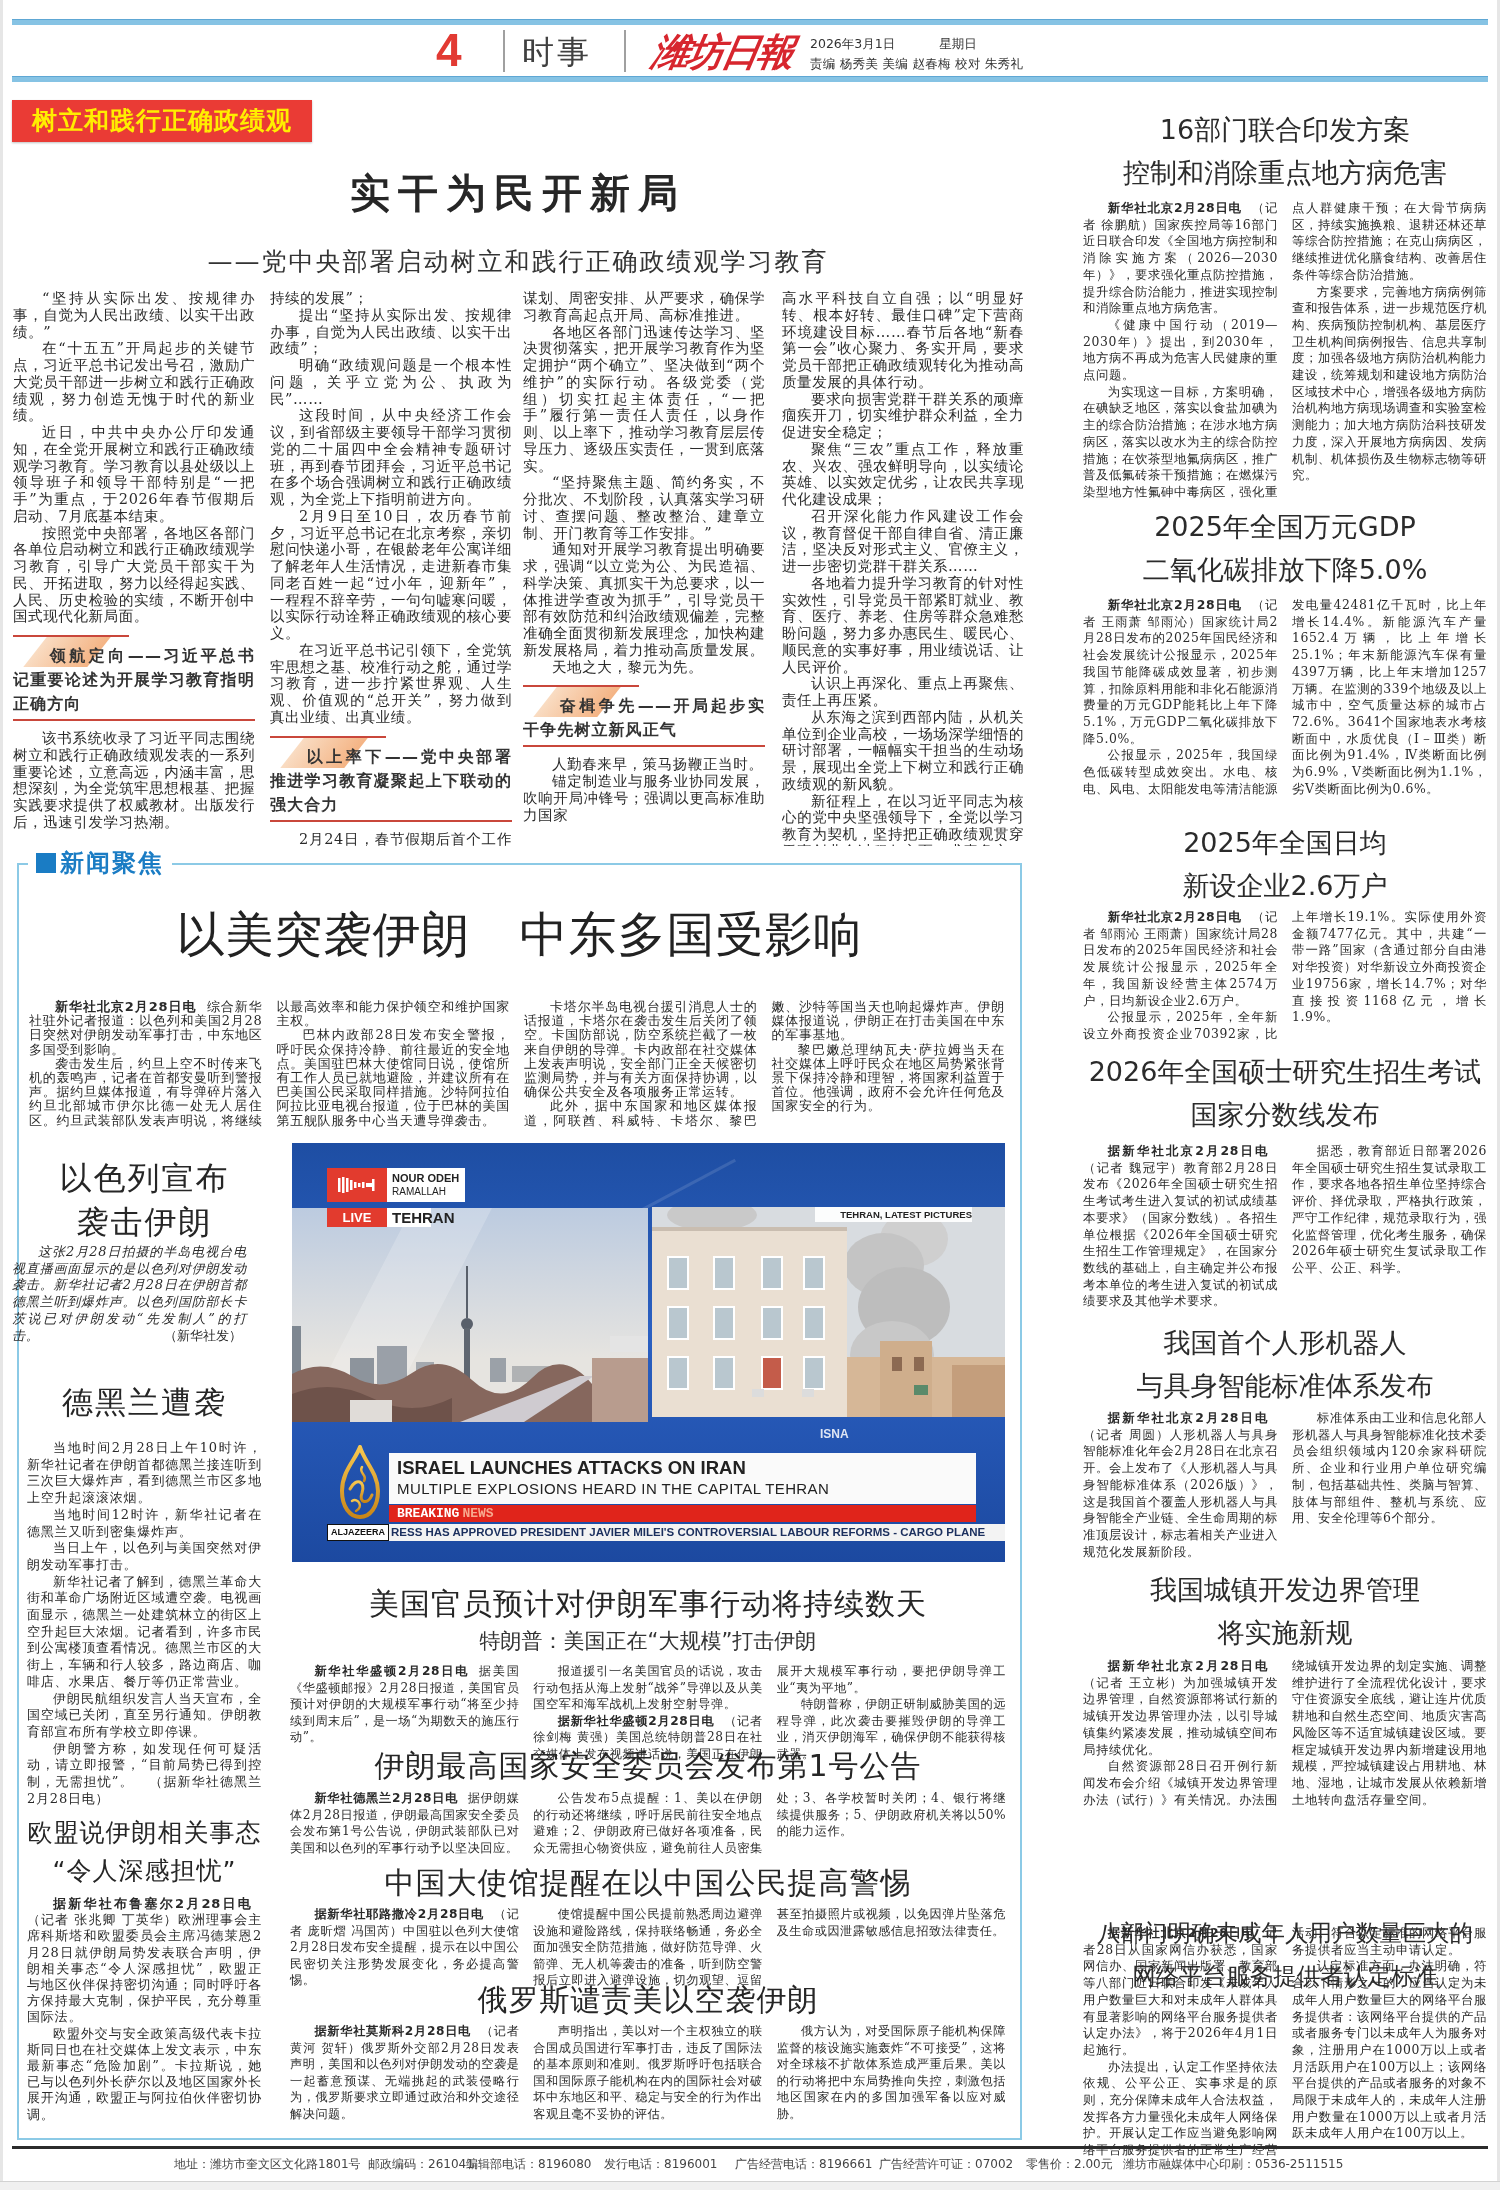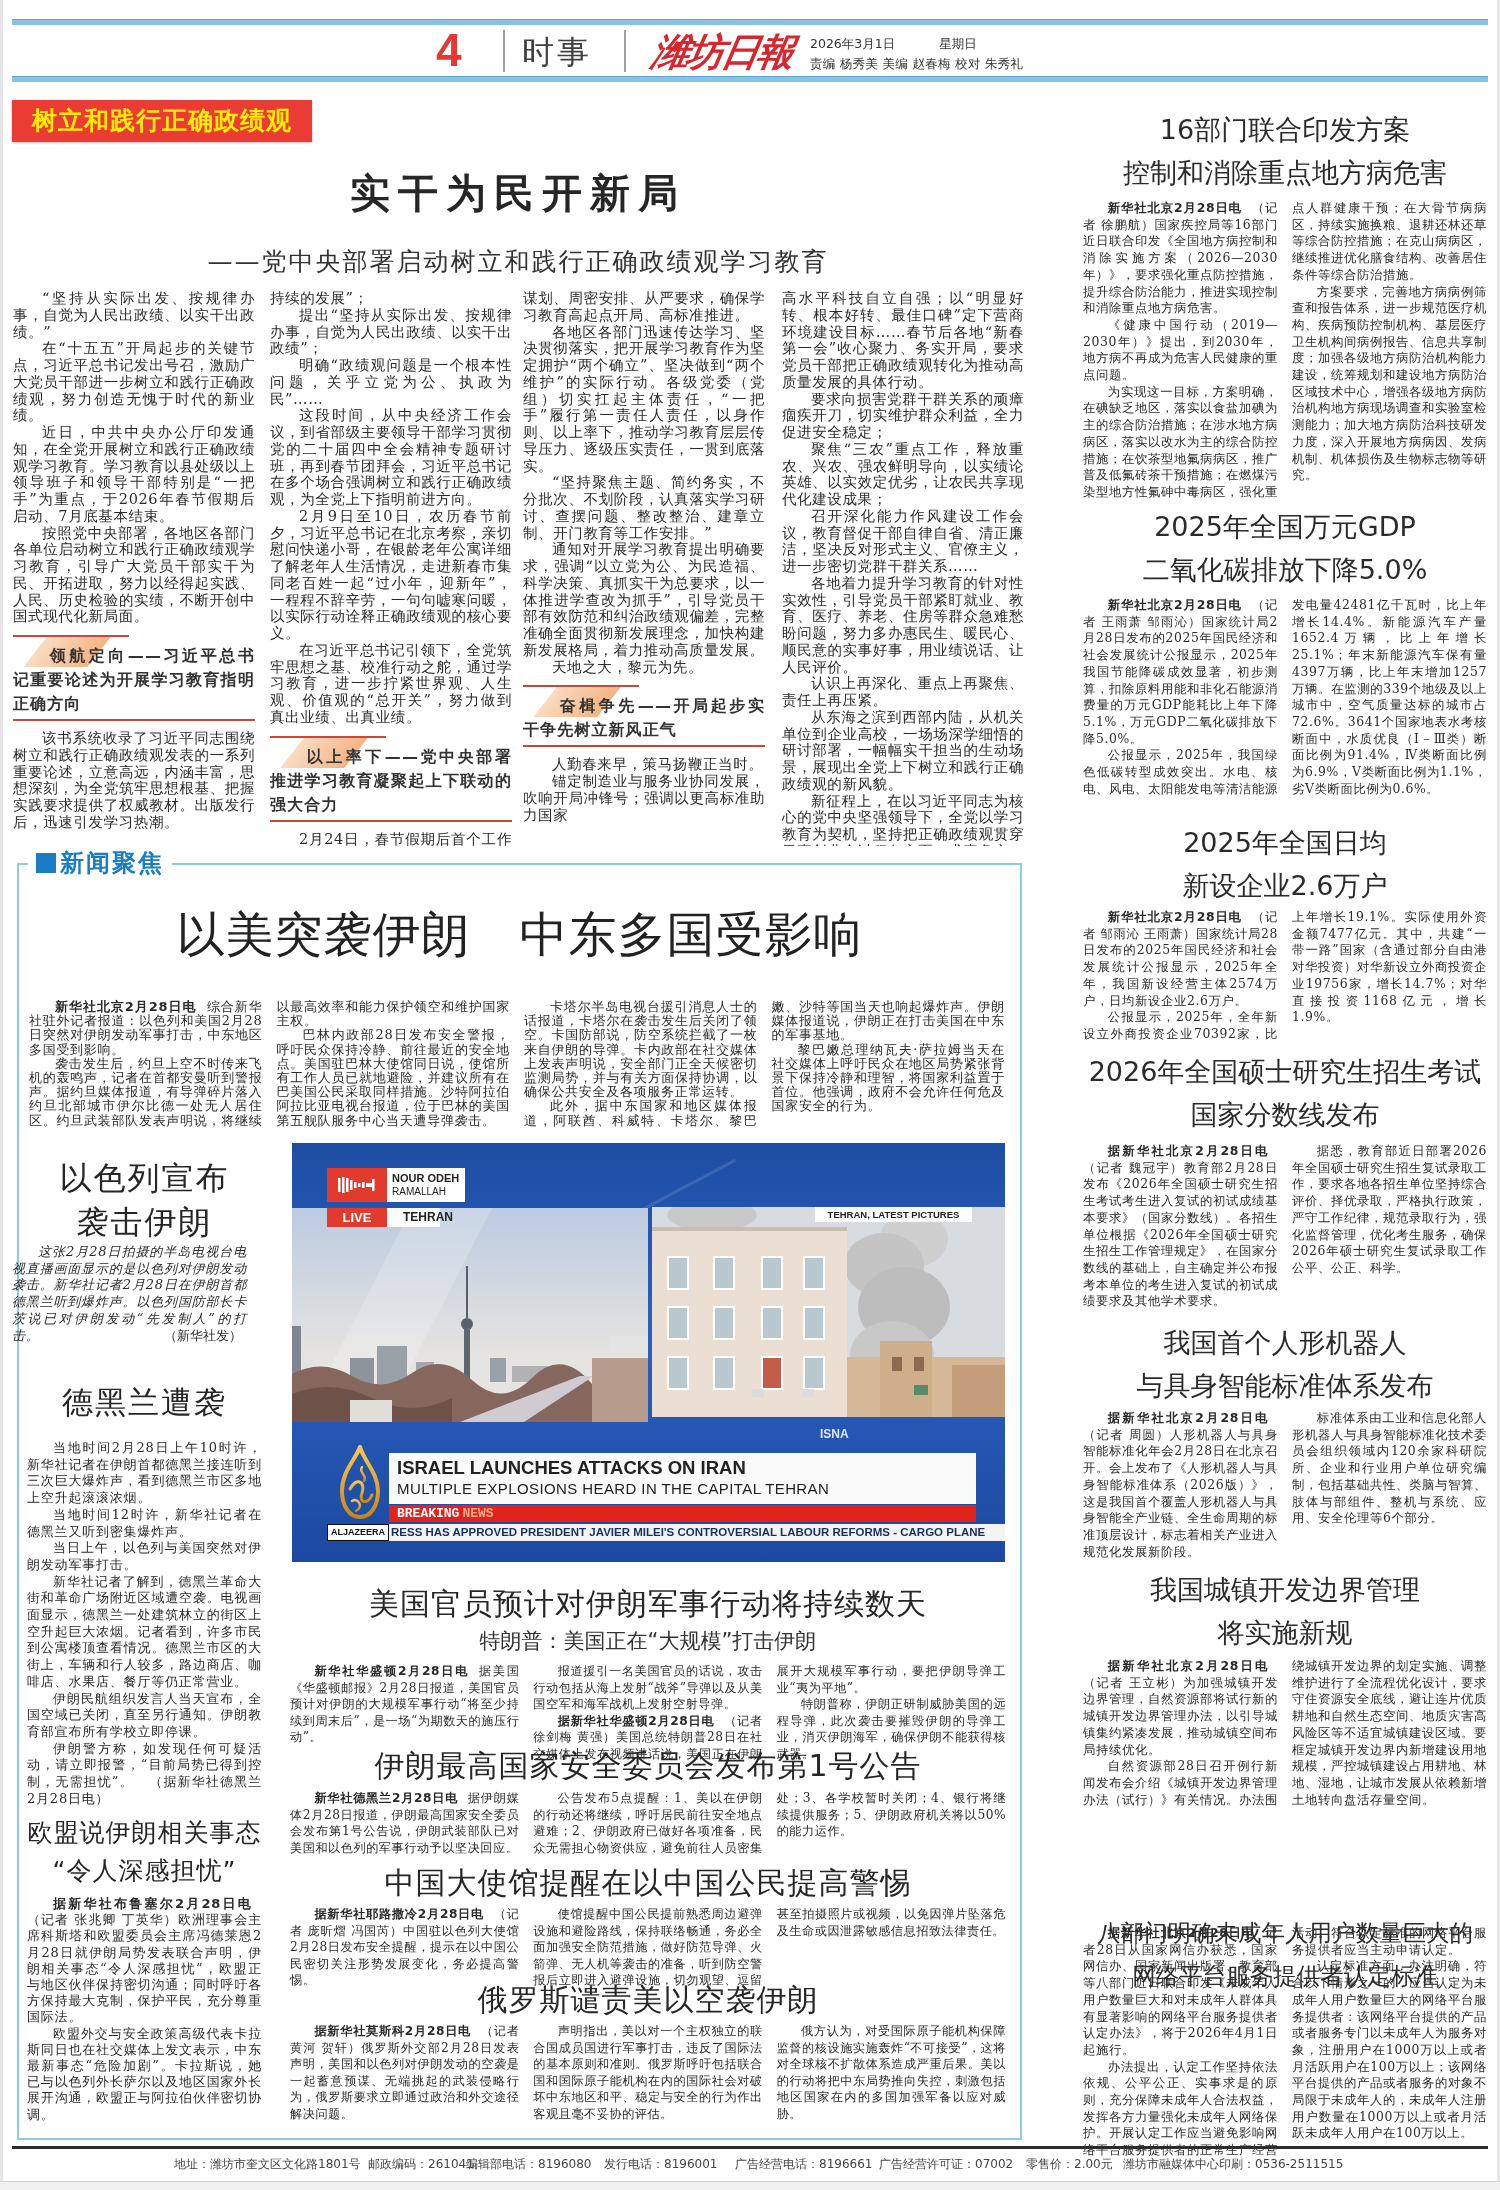--- a/index.html
+++ b/index.html
@@ -58,22 +58,22 @@
 .tv{left:292px;top:1143px;width:713px;height:419px;overflow:hidden;background:linear-gradient(180deg,#1e4ea3 0%,#2b60c2 45%,#1c49a0 100%)}
 .tv .streak{position:absolute;left:380px;top:-20px;width:3px;height:140px;background:rgba(255,255,255,.12);transform:rotate(62deg)}
 .tv .panel{position:absolute;overflow:hidden}
 .tv .nour{position:absolute;left:35px;top:25px;width:138px;height:34px;background:#fff;display:flex}
 .tv .nour .mark{width:60px;height:34px;background:#e23b2e;display:flex;align-items:center;justify-content:center}
 .tv .nour .who{padding:3px 0 0 5px;font-family:"Liberation Sans",sans-serif;color:#222}
 .tv .nour .n1{font-weight:bold;font-size:11px;line-height:14px}
 .tv .nour .n2{font-size:10px;line-height:13px}
 .tv .live{position:absolute;left:35px;top:65px;height:19px;display:flex;font-family:"Liberation Sans",sans-serif;font-weight:bold}
 .tv .live .l1{width:60px;background:#e23b2e;color:#fff;font-size:13px;line-height:19px;text-align:center}
-.tv .live .l2{width:53px;background:#fff;color:#222;font-size:12px;line-height:19px;padding-left:16px}
-.tv .latest{position:absolute;left:523px;top:64px;width:157px;height:15px;background:rgba(255,255,255,.92);color:#222;font-family:"Liberation Sans",sans-serif;font-weight:bold;font-size:9.5px;line-height:15px;text-align:center}
+.tv .live .l2{width:44px;background:#fff;color:#222;font-size:15px;line-height:19px;padding-left:5px}
+.tv .latest{position:absolute;left:523px;top:64px;width:157px;height:15px;background:rgba(255,255,255,.92);color:#222;font-family:"Liberation Sans",sans-serif;font-weight:bold;font-size:9.5px;line-height:15px;text-align:right}
 .tv .isna{position:absolute;left:528px;top:284px;color:rgba(255,255,255,.85);font-family:"Liberation Sans",sans-serif;font-weight:bold;font-size:12px}
 .tv .l3{position:absolute;left:97px;top:310px;width:587px;height:51px;background:#fafafa;padding:4px 0 0 8px;font-family:"Liberation Sans",sans-serif;color:#222}
 .tv .l3 .t1{font-weight:bold;font-size:18.5px;line-height:22px}
 .tv .l3 .t2{font-size:15px;line-height:20px;letter-spacing:.4px}
 .tv .brk{position:absolute;left:97px;top:362px;width:587px;height:17px;background:#e0241b;padding-left:8px;font-family:Liberation Mono, monospace;font-weight:bold;font-size:13px;line-height:17px;color:#fff}
 .tv .brk .news{color:#f7a98f;margin-left:3px}
 .tv .ticker{position:absolute;left:97px;top:381px;width:616px;height:17px;background:#f3f3f3;font-family:"Liberation Sans",sans-serif;font-weight:bold;font-size:11.5px;line-height:17px;color:#1b2f5e;white-space:nowrap;overflow:hidden;padding-left:2px}
 .tv .ajlabel{position:absolute;left:35px;top:381px;width:62px;height:17px;background:#fff;border:1px solid #111;font-family:"Liberation Sans",sans-serif;font-weight:bold;font-size:9px;line-height:15px;text-align:center;color:#111}
 .tv .ajlogo{position:absolute;left:42px;top:302px;width:50px;height:76px}
 

